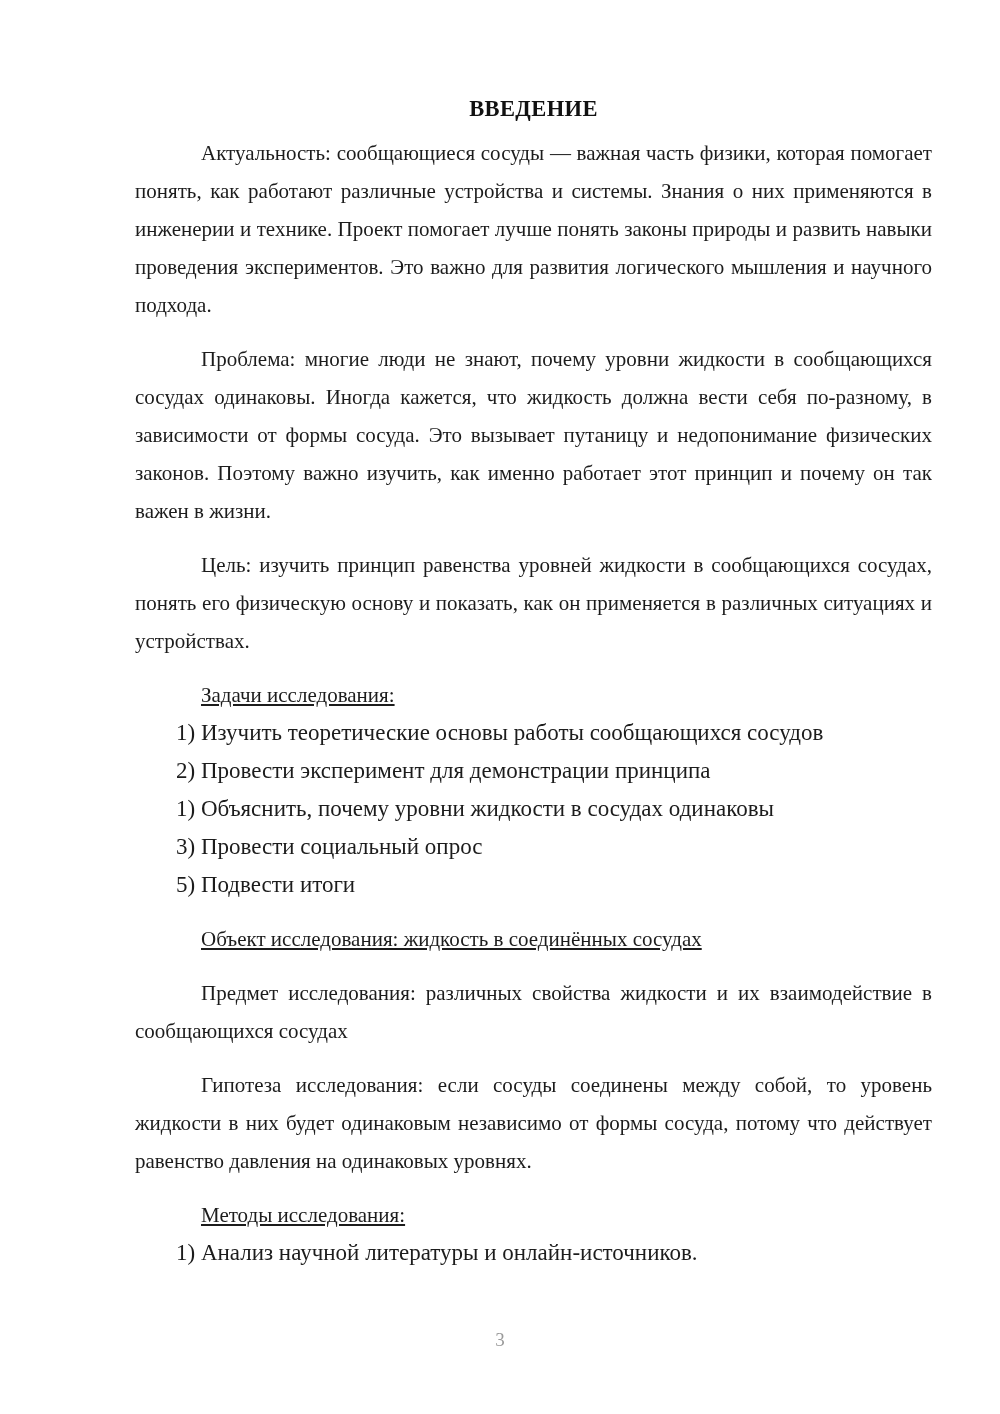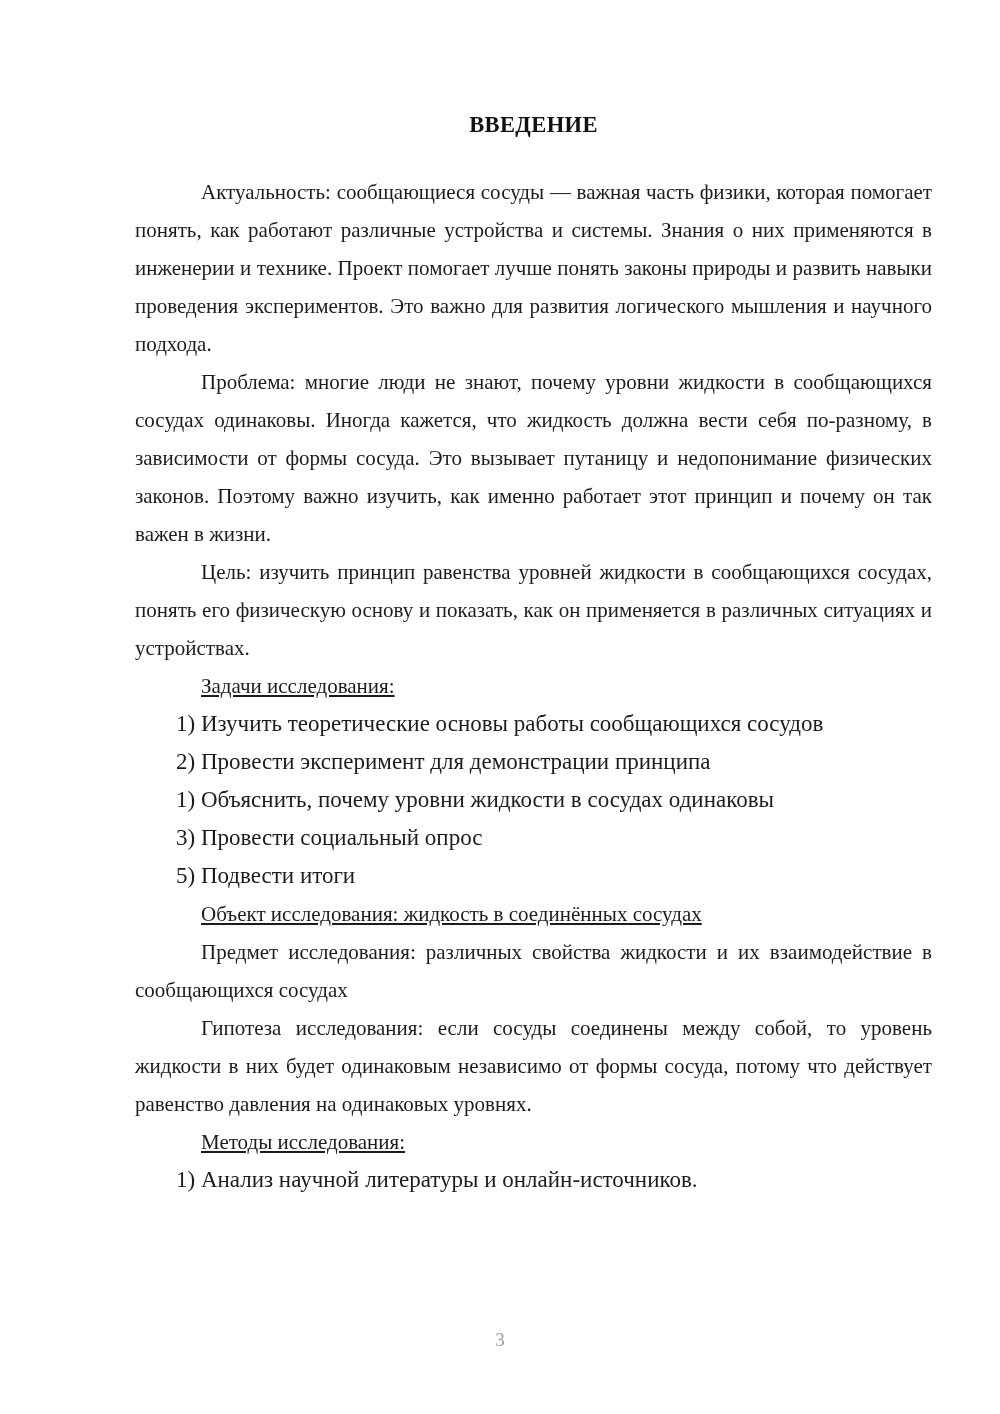--- a/index.html
+++ b/index.html
@@ -28,43 +28,43 @@
     left: 135px;
     top: 0;
     width: 797px;
   }
 
   .doc-title {
     font-size: 22.5px;
     font-weight: bold;
     text-align: center;
     letter-spacing: 0.4px;
-    margin: 16px;
+    margin: 0;
     padding-top: 95px;
     line-height: 1.2;
     color: #111111;
   }
 
   .para {
     font-size: 21px;
     line-height: 38px;
     text-align: justify;
     text-justify: inter-word;
     text-indent: 66px;
     margin: 0;
     color: #1c1c1c;
     hyphens: none;
   }
 
   .para.first {
-    margin-top: 35px;
+    margin-top: 12px;
   }
 
   .para.gap {
-    margin-top: 0;
+    margin-top: 16px;
   }
 
   
   .para.nojustify {
     text-align: left;
     text-decoration: underline;
   }
 
   .list {
     list-style: none;

